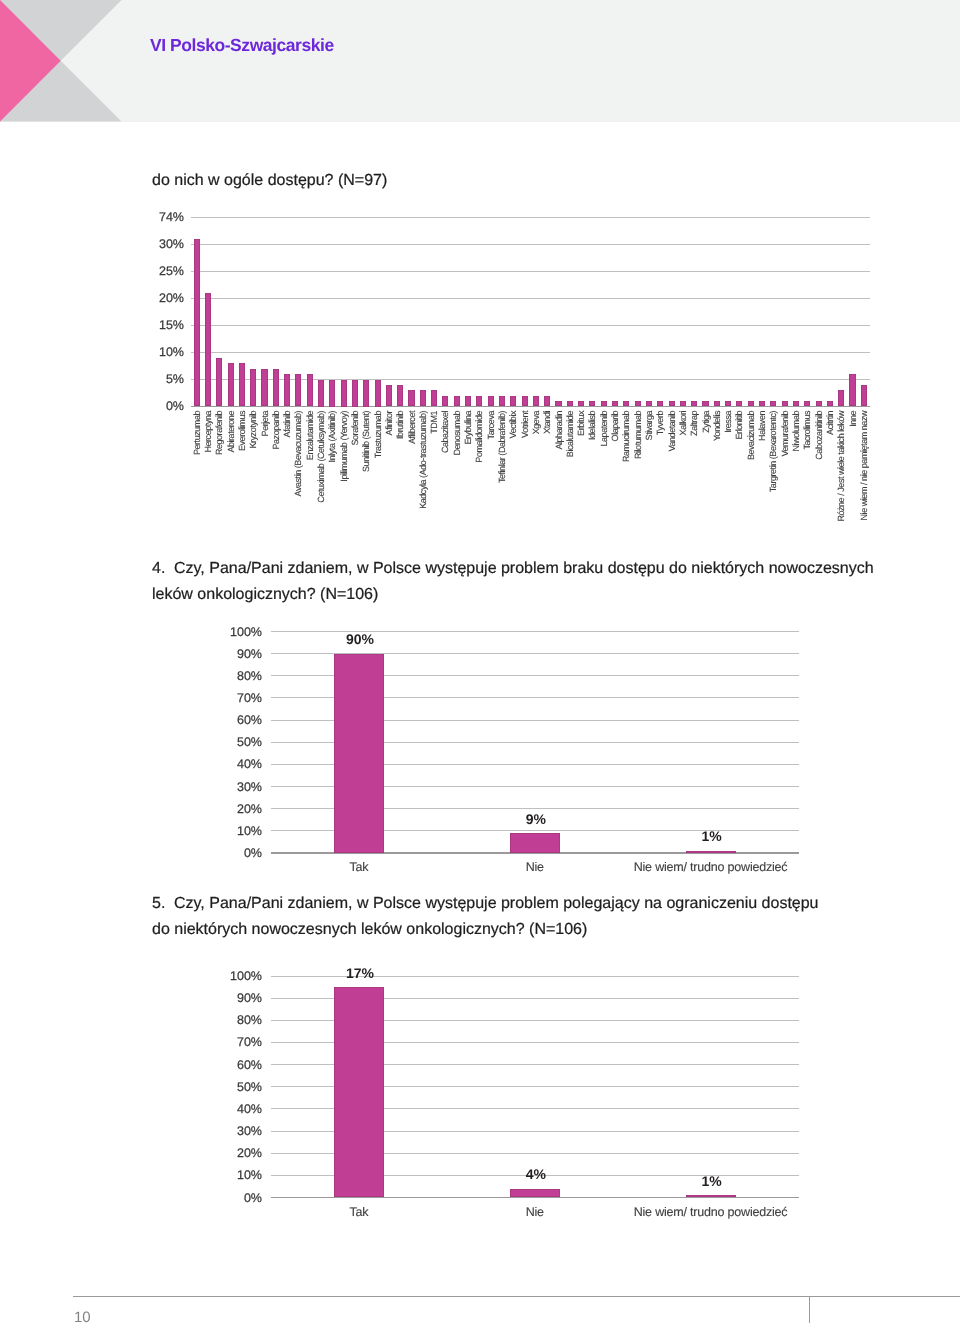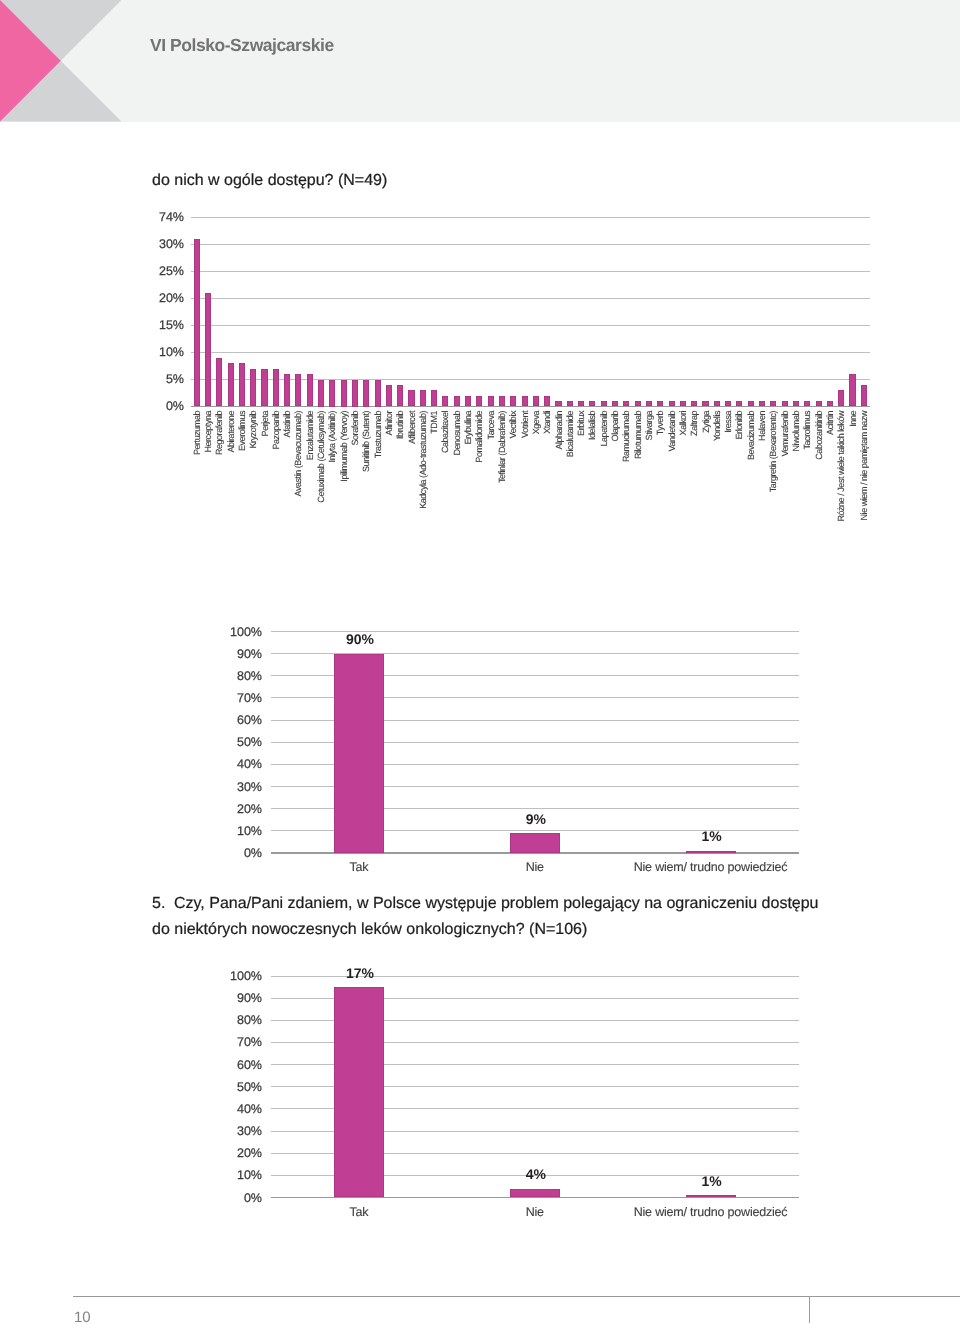--- a/index.html
+++ b/index.html
@@ -6,21 +6,21 @@
   html,body{margin:0;padding:0;}
   body{width:960px;height:1325px;background:#ffffff;
        font-family:"Liberation Sans","DejaVu Sans",sans-serif;
        overflow:hidden;position:relative;-webkit-font-smoothing:antialiased;text-rendering:geometricPrecision;}
   .page{position:absolute;left:0;top:0;width:960px;height:1325px;}
 
   
   .hdr{position:absolute;left:0;top:0;width:960px;height:122px;background:#f1f2f2;overflow:hidden;}
   .hdr svg{position:absolute;left:0;top:0;}
   .hdr-title{position:absolute;left:148px;top:36px;line-height:1;}
-  .hdr-l1{font-size:17.5px;font-weight:bold;color:#737373;letter-spacing:-0.45px;line-height:19px;margin-left:2px;}
+  .hdr-l1{font-size:17.5px;font-weight:bold;color:#6d28d9;letter-spacing:-0.45px;line-height:19px;margin-left:2px;}
   .hdr-l2{font-size:32px;font-weight:normal;color:#c4206e;line-height:32px;margin-top:1px;letter-spacing:0px;}
 
   
   .qtext{position:absolute;color:#1e1e1e;font-size:16px;line-height:25px;-webkit-text-stroke:0.22px #1e1e1e;}
   .qnum{display:inline-block;width:22px;}
   .qlist{line-height:26px;}
 
   
   .chart{position:absolute;}
   .gridline{position:absolute;height:1px;background:#bfbfbf;}
@@ -42,21 +42,21 @@
   <div class="hdr">
     <svg width="960" height="122" viewBox="0 0 960 122">
       <polygon points="0,0 121.5,0 60.7,60.8 121.5,121.6 0,121.6" fill="#d2d3d5"></polygon>
       <polygon points="0,0 60.7,60.8 0,121.6" fill="#ef66a2"></polygon>
     </svg>
     <div class="hdr-title">
       <div class="hdr-l1">VI Polsko-Szwajcarskie</div>
     </div>
   </div>
 
-  <div class="qtext" style="left:152px;top:168px;width:740px;">do nich w ogóle dostępu? (N=49)</div>
+  <div class="qtext" style="left:152px;top:168px;width:740px;">do nich w ogóle dostępu? (N=97)</div>
 
   <div class="chart" id="chart1" style="left:0;top:0;width:960px;height:540px;">
       <div class="gridline" style="left:191px;top:406px;width:678.5px;background:#9a9a9a;height:1.6px;top:405.7px;"></div>
       <div class="ytick" style="left:140px;top:400.3px;width:44px;">0%</div>
       <div class="gridline" style="left:191px;top:379px;width:678.5px;"></div>
       <div class="ytick" style="left:140px;top:373.3px;width:44px;">5%</div>
       <div class="gridline" style="left:191px;top:352px;width:678.5px;"></div>
       <div class="ytick" style="left:140px;top:346.3px;width:44px;">10%</div>
       <div class="gridline" style="left:191px;top:325px;width:678.5px;"></div>
       <div class="ytick" style="left:140px;top:319.3px;width:44px;">15%</div>
@@ -183,20 +183,21 @@
       <div class="bar" style="left:826.8708333333334px;top:401.1px;width:6.1px;height:5.4px;"></div>
       <div class="xlab" style="left:829.9208333333333px;top:410.5px;transform:rotate(-90deg) translate(-100%,-50%);transform-origin:0 0;white-space:nowrap;">Acitrtin</div>
       <div class="bar" style="left:838.1791666666667px;top:390.3px;width:6.1px;height:16.200000000000003px;"></div>
       <div class="xlab" style="left:841.2291666666666px;top:410.5px;transform:rotate(-90deg) translate(-100%,-50%);transform-origin:0 0;white-space:nowrap;">Różne / Jest wiele takich leków</div>
       <div class="bar" style="left:849.4875000000001px;top:374.1px;width:6.1px;height:32.400000000000006px;"></div>
       <div class="xlab" style="left:852.5375px;top:410.5px;transform:rotate(-90deg) translate(-100%,-50%);transform-origin:0 0;white-space:nowrap;">Inne</div>
       <div class="bar" style="left:860.7958333333333px;top:384.9px;width:6.1px;height:21.6px;"></div>
       <div class="xlab" style="left:863.8458333333333px;top:410.5px;transform:rotate(-90deg) translate(-100%,-50%);transform-origin:0 0;white-space:nowrap;">Nie wiem / nie pamiętam nazw</div>
     </div>
 
+  <div class="qtext qlist" style="left:152px;top:556px;width:742px;"><span class="qnum">4.</span><span>Czy, Pana/Pani zdaniem, w Polsce występuje problem braku dostępu do niektórych nowoczesnych leków onkologicznych? (N=106)</span></div>
 
   <div class="chart" id="chart2" style="left:0;top:0;width:960px;height:1325px;">
       <div class="gridline" style="left:271px;top:852.5px;width:527.5px;background:#9a9a9a;height:1.6px;top:852.2px;"></div>
       <div class="ytick" style="left:216px;top:847px;width:46px;">0%</div>
       <div class="gridline" style="left:271px;top:830.35px;width:527.5px;"></div>
       <div class="ytick" style="left:216px;top:824.85px;width:46px;">10%</div>
       <div class="gridline" style="left:271px;top:808.2px;width:527.5px;"></div>
       <div class="ytick" style="left:216px;top:802.7px;width:46px;">20%</div>
       <div class="gridline" style="left:271px;top:786.05px;width:527.5px;"></div>
       <div class="ytick" style="left:216px;top:780.55px;width:46px;">30%</div>

